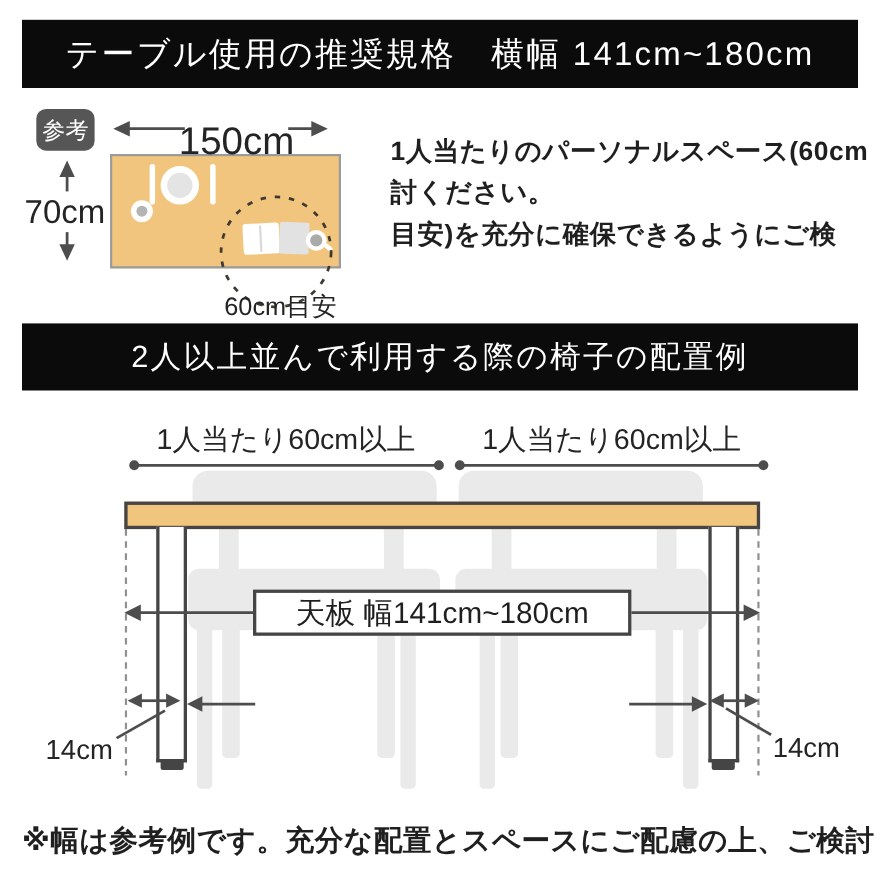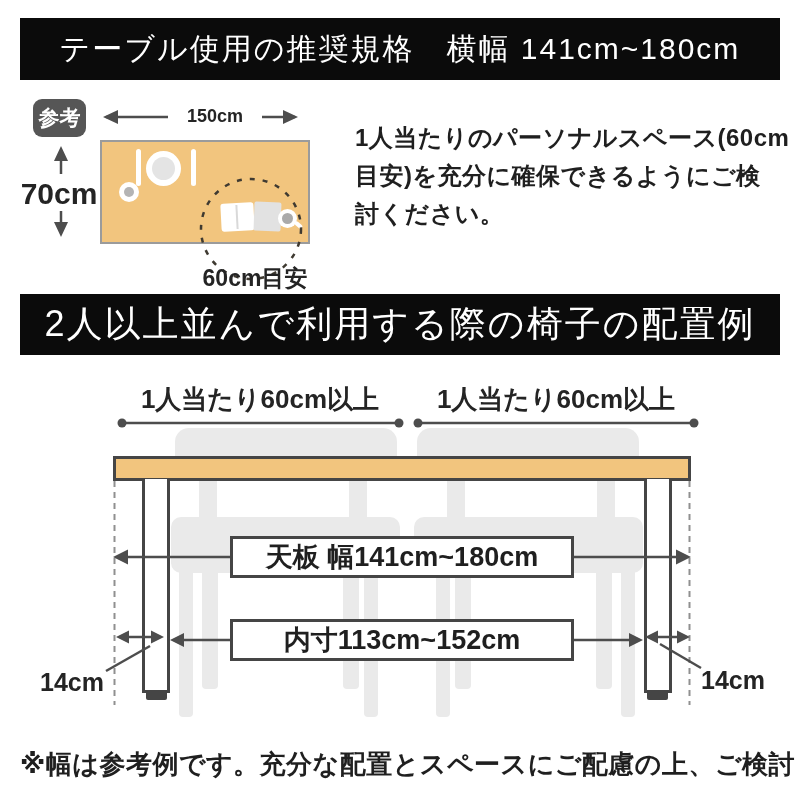--- a/index.html
+++ b/index.html
@@ -5,25 +5,25 @@
   :root{
     --banner-bg:#0B0B0B; --banner-text:#FFFFFF; --tabletop:#F2C57E;
     --chair:#EAEAEA; --line:#4D4D4D; --badge-bg:#565656; --text:#1F1F1F;
   }
   *{box-sizing:border-box;margin:0;padding:0}
   body{background:#fff;font-family:"Liberation Sans","DejaVu Sans",sans-serif;color:var(--text)}
   .page{position:relative;width:800px;height:800px;background:#fff;overflow:hidden}
   .banner{position:absolute;left:20px;width:760px;background:var(--banner-bg);color:var(--banner-text);
     display:flex;align-items:center;justify-content:center;font-weight:500;letter-spacing:2px;white-space:nowrap;z-index:6}
   .b1{top:18px;height:62px;font-size:30px}
-  .b2{top:294px;height:61px;font-size:36px}
-  .lbl{position:absolute;display:flex;align-items:center;justify-content:center;font-weight:700;
+  .b2{top:294px;height:61px;font-size:28px}
+  .lbl{position:absolute;display:flex;align-items:center;justify-content:center;font-weight:400;
     color:#242424;white-space:nowrap;z-index:5}
   .box{position:absolute;left:230px;width:344px;height:42px;background:#fff;border:3px solid #454545;
-    display:flex;align-items:center;justify-content:center;font-size:27px;font-weight:700;white-space:nowrap;z-index:5}
+    display:flex;align-items:center;justify-content:center;font-size:27px;font-weight:400;white-space:nowrap;z-index:5}
   .chair-part{position:absolute;background:var(--chair);z-index:1}
   .wood{position:absolute;background:var(--tabletop);z-index:2}
   .tleg{position:absolute;background:#fff;border:3px solid #454545;border-top:none;z-index:2}
   .tfoot{position:absolute;background:#454545;border-radius:2px;z-index:2}
   svg.overlay{position:absolute;left:0;top:0;z-index:3;pointer-events:none}
   .as{stroke:var(--line);stroke-width:2.5;fill:none}
   .af{fill:var(--line);stroke:none}
   .para{position:absolute;left:355px;top:119px;width:440px;font-size:24px;font-weight:700;
     line-height:38px;letter-spacing:.5px;z-index:5}
   .para div{white-space:nowrap}
@@ -35,21 +35,21 @@
 <body>
 
 <div class="page">
 
   <div class="banner b1">
     <span>テーブル使用の推奨規格　横幅 141cm~180cm</span>
   </div>
 
   <div class="lbl" style="left:33px;top:99px;width:53px;height:38px;background:var(--badge-bg);color:#fff;border-radius:9px;font-size:21px">参考</div>
 
-  <div class="lbl" style="left:165px;top:101px;width:100px;height:30px;font-size:18px">150cm</div>
+  <div class="lbl" style="left:165px;top:114px;width:100px;height:30px;font-size:35px">150cm</div>
 
   <div class="lbl" style="left:22px;top:179px;width:74px;height:30px;font-size:30px">70cm</div>
 
   <div class="wood" style="left:100px;top:140px;width:210px;height:104px;border:2px solid #9B9B9B;z-index:1">
     <div class="icon" style="left:34px;top:7px;width:5px;height:37px;background:#fff;border-radius:3px"></div>
     <div class="icon" style="left:89px;top:7px;width:5px;height:37px;background:#fff;border-radius:3px"></div>
     <div class="icon" style="left:44px;top:9px;width:35px;height:35px;background:#fff;border-radius:50%">
       <div class="icon" style="left:6px;top:6px;width:23px;height:23px;background:#E4E4E4;border-radius:50%"></div>
     </div>
     <div class="icon" style="left:17px;top:40px;width:20px;height:20px;background:#fff;border-radius:50%">
@@ -62,22 +62,22 @@
     <div class="icon" style="left:176px;top:67px;width:19px;height:19px;background:#fff;border-radius:50%">
       <div class="icon" style="left:4px;top:4px;width:11px;height:11px;background:#AAAAAA;border-radius:50%"></div>
       <div class="icon" style="right:-6px;bottom:1px;width:9px;height:4px;background:#fff;border-radius:2px;transform:rotate(40deg)"></div>
     </div>
   </div>
 
   <div class="lbl" style="left:193px;top:264px;width:124px;height:28px;font-size:23px">60cm目安</div>
 
   <div class="para">
     <div>1人当たりのパーソナルスペース(60cm</div>
+    <div>討ください。</div>
     <div>目安)を充分に確保できるようにご検</div>
-    <div>討ください。</div>
   </div>
 
   <div class="banner b2">
     <span>2人以上並んで利用する際の椅子の配置例</span>
   </div>
 
   <div class="chair-part" style="left:175px;top:428px;width:222px;height:32px;border-radius:14px 14px 0 0"></div>
   <div class="chair-part" style="left:199px;top:478px;width:18px;height:41px"></div>
   <div class="chair-part" style="left:349px;top:478px;width:18px;height:41px"></div>
   <div class="chair-part" style="left:171px;top:517px;width:229px;height:56px;border-radius:10px"></div>
@@ -160,22 +160,19 @@
       <line class="as" x1="660" y1="644" x2="701" y2="668"></line>
     </g>
   </svg>
 
   <div class="lbl" style="left:130px;top:384px;width:260px;height:30px;font-size:26px">1人当たり60cm以上</div>
   <div class="lbl" style="left:426px;top:384px;width:260px;height:30px;font-size:26px">1人当たり60cm以上</div>
 
   <div class="box" style="top:536px">
     <span>天板 幅141cm~180cm</span>
   </div>
-  <div class="box" style="top:619px">
-    <span>内寸113cm~152cm</span>
-  </div>
 
   <div class="lbl" style="left:34px;top:667px;width:76px;height:30px;font-size:25px">14cm</div>
   <div class="lbl" style="left:695px;top:665px;width:76px;height:30px;font-size:25px">14cm</div>
 
   <div class="note">※幅は参考例です。充分な配置とスペースにご配慮の上、ご検討ください。</div>
 
 </div>
 
 </body></html>

